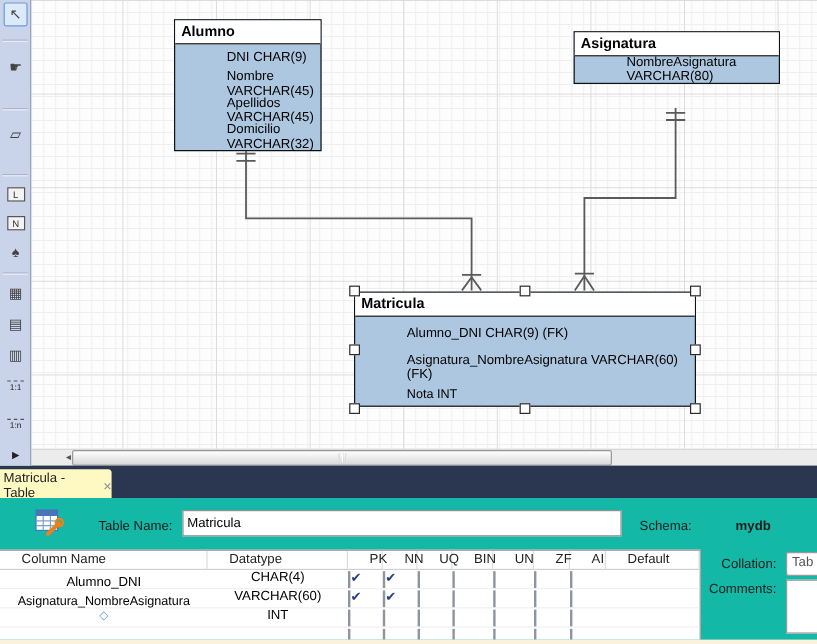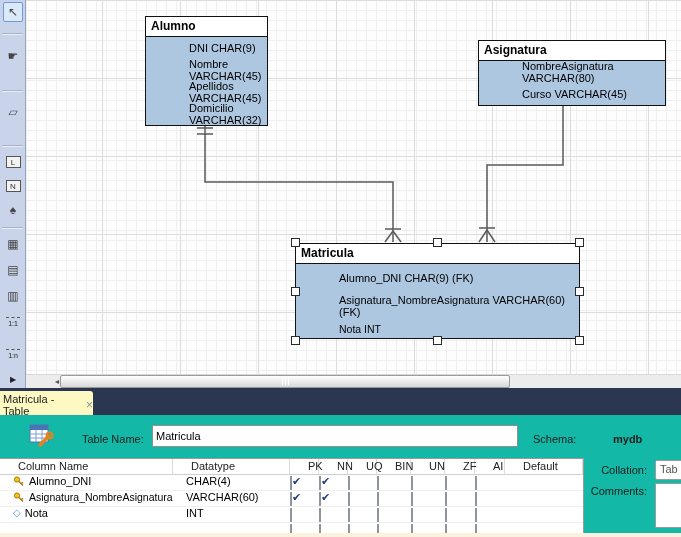--- a/index.html
+++ b/index.html
@@ -51,21 +51,21 @@
   .panel { position:absolute; left:0; top:415px; width:681px; height:118px; background:#14b8a6; }
   .lbl { position:absolute; color:#1c1c1c; }
   .tn-input { position:absolute; left:152px; top:10px; width:366px; height:22px; background:#fff; border:1px solid #8f8f8f; font-family:"Liberation Sans",sans-serif; font-size:11px; padding:0 3px; color:#000; }
   .schema-val { font-weight:bold; }
 
   .grid { position:absolute; left:0; top:43px; width:584px; height:75px; background:#fff; border-top:1px solid #9a9a9a; border-right:1px solid #9a9a9a; overflow:hidden; }
   .grow { display:grid; grid-template-columns:173px 117px 29px 29px 29px 34px 34px 30px 30px 78px; height:16px; align-items:center; }
   .grow.head { border-bottom:1px solid #cfcfcf; color:#222; }
   .grow.head > div { border-right:1px solid #dcdcdc; height:16px; line-height:15px; padding-left:18px; }
   .grow:not(.head) { border-bottom:1px solid #f0f0f0; }
-  .cell { padding-left:13px; display:flex; align-items:flex-start; gap:4px; height:16px; white-space:nowrap; overflow:hidden; }
+  .cell { padding-left:0; display:flex; align-items:center; gap:4px; height:16px; white-space:nowrap; overflow:hidden;flex-direction:column; }
   .cb { width:13px; height:13px; margin:0 auto; border:1px solid #8e959e; background:linear-gradient(#ffffff,#d6dbe1); position:relative; }
   .cb.checked::after { content:"✔"; position:absolute; left:1px; top:-2px; font-size:11px; color:#24407c; }
   .dia { color:#6a9ad0; font-size:10px; }
 
   .dropdown { position:absolute; left:655px; top:45px; width:70px; height:20px; background:#fff; border:1px solid #9a9a9a; border-radius:2px; font-size:11px; color:#555; padding:2px 0 0 4px; }
   .comments { position:absolute; left:655px; top:68px; width:70px; height:45px; background:#fff; border:1px solid #9a9a9a; }
 </style>
 </head>
 <body>
 
@@ -85,24 +85,23 @@
     </svg>
 
     <div class="entity" style="left:145px; top:16px; width:123px;">
       <div class="e-head">Alumno</div>
       <div class="e-col">DNI CHAR(9)</div>
       <div class="e-col">Nombre VARCHAR(45)</div>
       <div class="e-col">Apellidos VARCHAR(45)</div>
       <div class="e-col">Domicilio VARCHAR(32)</div>
     </div>
 
-    <div class="entity" style="left:478px; top:40px; width:188px;">
+    <div class="entity" style="left:478px; top:26px; width:172px;">
       <div class="e-head">Asignatura</div>
       <div class="e-col">NombreAsignatura VARCHAR(80)</div>
-      <div class="e-col">Curso VARCHAR(45)</div>
     </div>
 
     <div class="entity m" style="left:295px; top:243px; width:285px;">
       <div class="e-head">Matricula</div>
       <div class="e-col">Alumno_DNI CHAR(9) (FK)</div>
       <div class="e-col">Asignatura_NombreAsignatura VARCHAR(60) (FK)</div>
       <div class="e-col">Nota INT</div>
     </div>
     <div class="handle" style="left:291px; top:238px;"></div>
     <div class="handle" style="left:433px; top:238px;"></div>

